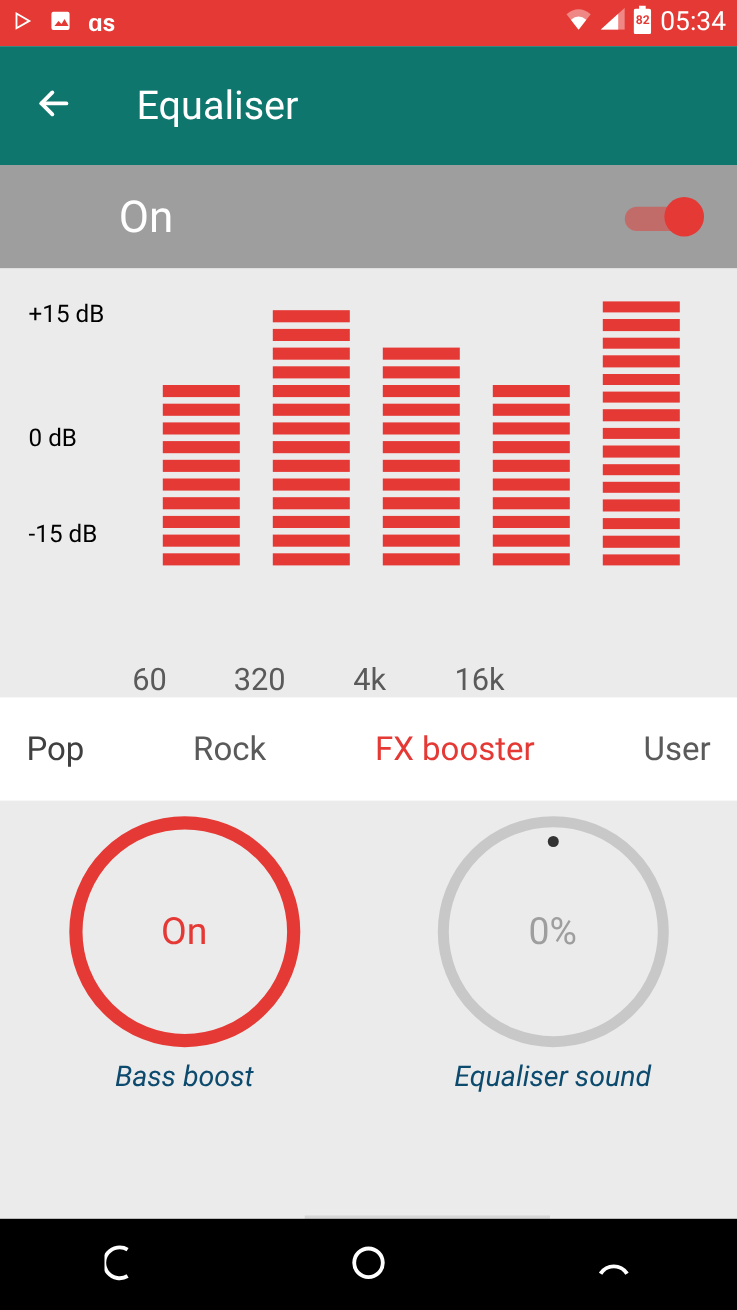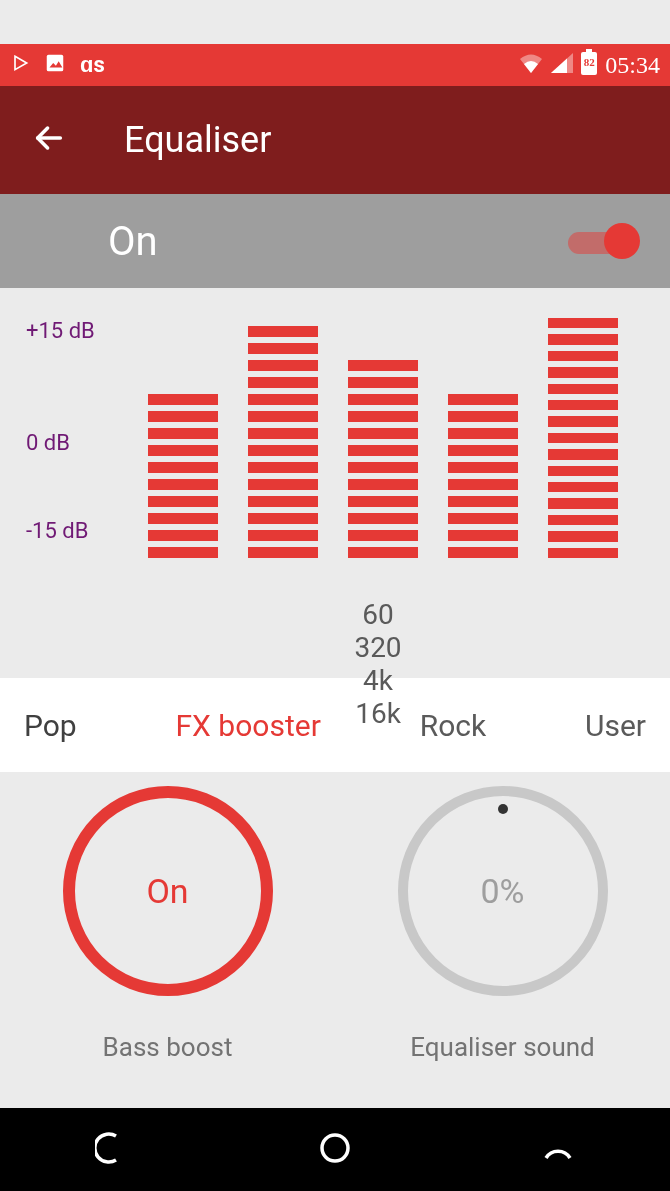--- a/index.html
+++ b/index.html
@@ -11,28 +11,27 @@
     overflow: hidden;
     position: relative;
   }
   .status-bar {
     height: 42px;
     background: #e53935;
     display: flex;
     align-items: center;
     padding: 0 10px;
     color: #fff;
-    margin-top: 44px;
   }
   .status-left { display: flex; align-items: center; gap: 14px; }
-  .status-right { margin-left: auto; display: flex; align-items: center; gap: 8px; font-size: 24px; font-family: Liberation Serif, serif; }
+  .status-right { margin-left: auto; display: flex; gap: 8px; font-size: 24px; }
   .clock { font-weight: 400; }
   .app-bar {
     height: 108px;
-    background: #7f1d1d;
+    background: #0f766e;
     display: flex;
     align-items: center;
     padding: 0 24px;
     color: #fff;
   }
   .back-arrow { padding: 8px; cursor: pointer; }
   .app-title { font-size: 36px; margin-left: 50px; font-weight: 400; }
   .onoff-bar {
     height: 94px;
     background: #9e9e9e;
@@ -69,21 +68,21 @@
     position: relative;
     padding-top: 30px;
   }
   .y-labels {
     position: absolute;
     left: 26px;
     top: 30px;
     width: 90px;
     height: 230px;
     font-size: 22px;
-    color: #701a75;
+    color: #000000;
   }
   .y-top { position: absolute; top: 0; }
   .y-mid { position: absolute; top: 112px; }
   .y-bot { position: absolute; top: 200px; }
   .bars-row {
     position: absolute;
     left: 148px;
     top: 30px;
     display: flex;
     gap: 30px;
@@ -98,22 +97,21 @@
   }
   .seg {
     height: 11px;
     background: #e53935;
   }
   .freq-row {
     height: 80px;
     display: flex;
     padding-left: 86px;
     background: #ebebeb;
-    align-items: center;
-    flex-direction: column;
+    align-items: flex-end;
   }
   .freq { width: 100px; text-align: center; font-size: 28px; color: #5a5a5a; }
   .presets {
     height: 94px;
     background: #fff;
     display: flex;
     align-items: center;
     justify-content: space-between;
     padding: 0 12px;
   }
@@ -155,21 +153,21 @@
   }
   .knob-dot {
     position: absolute;
     width: 10px; height: 10px;
     background: #333;
     border-radius: 50%;
     top: 8px;
     left: 50%;
     transform: translateX(-50%);
   }
-  .knob-label { margin-top: 36px; font-size: 26px; color: #737373; }
+  .knob-label { margin-top: 12px; font-size: 26px; color: #0c4a6e; font-style: italic; }
   .reverb-row {
     height: 60px;
     background: #ebebeb;
     display: flex;
     align-items: center;
     justify-content: center;
     gap: 18px;
   }
   .reverb-label { font-size: 26px; color: #333; font-weight: 600; }
   .reverb-select {
@@ -337,22 +335,22 @@
 </div>
 <div class="freq-row" id="freq-row">
     <div class="freq">60</div>
     <div class="freq">320</div>
     <div class="freq">4k</div>
     <div class="freq">16k</div>
   </div>
 
 <div class="presets" id="presets">
     <div class="preset faded">Pop</div>
+    <div class="preset">Rock</div>
     <div class="preset active">FX booster</div>
-    <div class="preset">Rock</div>
     <div class="preset">User</div>
   </div>
 
 <div class="knobs">
   <div class="knob-col">
     <div class="knob knob-on">
       <span>On</span>
     </div>
     <div class="knob-label">Bass boost</div>
   </div>

